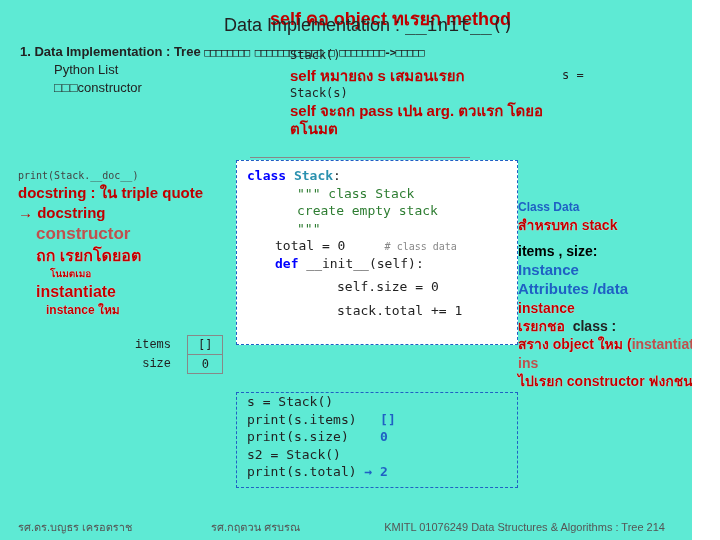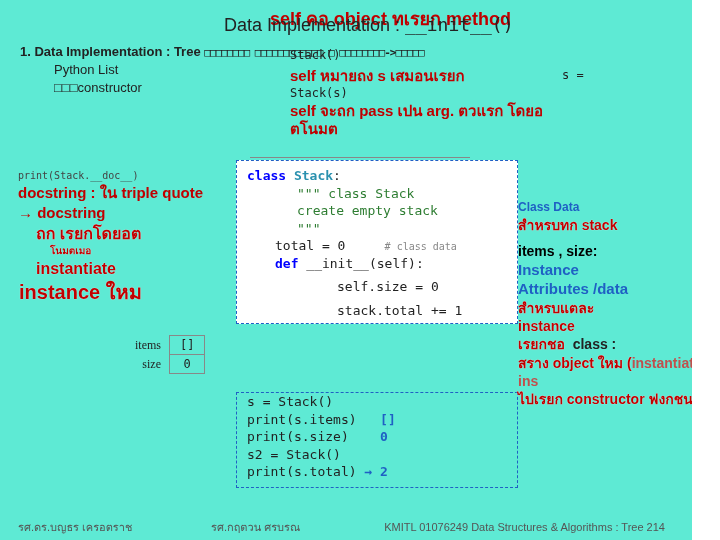--- a/index.html
+++ b/index.html
@@ -17,22 +17,22 @@
   .orange{color:#c0504d}
   .blue{color:#1f60c4;font-weight:700}
   .green{color:#2e7d32}
   .smalltxt{font-size:11px}
   hr.sep{position:absolute;left:250px;top:150px;width:220px;border:0;border-top:1px solid #888}
   .left-col{position:absolute;left:18px;top:170px;width:200px}
   .left-col .ln{margin-bottom:2px;line-height:1.2}
   .print{font-family:Consolas,monospace;font-size:10px;color:#444}
   .tbl{position:absolute;left:125px;top:335px;border-collapse:collapse}
   .tbl td{border:1px solid #888;padding:2px 10px;font-family:Consolas,monospace;font-size:12px;text-align:center}
-  .tbl .lbl{border:none;padding-right:8px;font-family:Liberation Serif, serif;text-align:right}
-  .codebox{position:absolute;left:236px;top:160px;width:260px;border:1px dashed #1f60c4;padding:6px 10px 4px;font-family:Consolas,monospace;font-size:13px;line-height:1.35;background:#fff}
+  .tbl .lbl{border:none;padding-right:16px;font-family:Liberation Mono, monospace;text-align:right}
+  .codebox{position:absolute;left:236px;top:160px;width:260px;border:1px dashed #1f60c4;padding:6px 10px 25px;font-family:Consolas,monospace;font-size:13px;line-height:1.35;background:#fff}
   .codebox2{position:absolute;left:236px;top:392px;width:260px;border:1px dashed #1f60c4;padding:0 10px 6px;font-family:Consolas,monospace;font-size:13px;line-height:1.35}
   .right-col{position:absolute;left:518px;top:200px;width:200px;font-size:14px;line-height:1.3}
   .foot{position:absolute;left:18px;bottom:4px;font-size:11px;color:#555;width:690px}
   .foot span{display:inline-block}
   .arr-blue{color:#1f60c4;font-weight:700}
   .kw{color:#0000ff;font-weight:700}
   .cls{color:#2b91af;font-weight:700}
   .com{color:#888;font-size:10px}
 </style>
 </head>
@@ -56,24 +56,25 @@
   <div class="red" style="position:absolute;left:290px;top:64px;font-size:15px">self หมายถง  s เสมอนเรยก</div>
   <div class="small-mono" style="left:562px;top:68px">s =</div>
   <div class="small-mono" style="left:290px;top:86px">Stack(s)</div>
   <div class="red" style="position:absolute;left:290px;top:102px;font-size:15px;line-height:1.2;width:260px">self จะถก pass เปน  arg. ตวแรก โดยอตโนมต</div>
   <hr class="sep">
 
   <div class="left-col">
     <div class="ln print">print(Stack.__doc__)</div>
     <div class="ln red" style="font-size:15px">docstring : ใน triple quote</div>
     <div class="ln red" style="font-size:15px">→ docstring</div>
+    <div class="ln orange" style="font-size:17px;font-weight:700;margin-left:18px">constructor</div>
     <div class="ln redsoft" style="font-size:16px;margin-left:18px">ถก เรยกโดยอต</div>
     <div class="ln redsoft" style="font-size:10px;margin-left:32px">โนมตเมอ</div>
     <div class="ln redsoft" style="font-size:16px;margin-left:18px">instantiate</div>
-    <div class="ln redsoft" style="font-size:20px;margin-left:1px">instance ใหม</div>
+    <div class="ln redsoft" style="font-size:12px;margin-left:28px">instance ใหม</div>
   </div>
 
   <table class="tbl">
     <tbody>
         <tr>
       <td class="lbl">items</td>
       <td>[]</td>
     </tr>
     <tr>
       <td class="lbl">size</td>
@@ -101,21 +102,20 @@
     <div><span>print(s.total)</span>&nbsp;<span class="arr-blue">→</span>&nbsp;<span class="arr-blue">2</span></div>
   </div>
 
   <div class="right-col">
     <div class="blue" style="font-size:12px">Class Data</div>
     <div class="redsoft">สำหรบทก      stack</div>
     <div style="height:8px"></div>
     <div style="color:#000;font-weight:700">items , size:</div>
     <div class="blue" style="font-size:15px">Instance</div>
     <div class="blue" style="font-size:15px">Attributes /data</div>
-    <div class="redsoft">สำหรบแตละ</div>
     <div class="redsoft">instance</div>
     <div><span class="redsoft">เรยกชอ</span>&nbsp;&nbsp;<span style="font-weight:700">class :</span></div>
     <div><span class="redsoft">สราง object ใหม (</span><span class="orange" style="font-weight:700">instantiate ins</span></div>
     <div class="redsoft">ไปเรยก constructor ฟงกชน</div>
   </div>
 
   <div class="foot">
     <span style="width:190px">รศ.ดร.บญธร    เครอตราช</span>
     <span style="width:170px">รศ.กฤตวน   ศรบรณ</span>
     <span>KMITL   01076249 Data Structures &amp; Algorithms : Tree 214</span>

